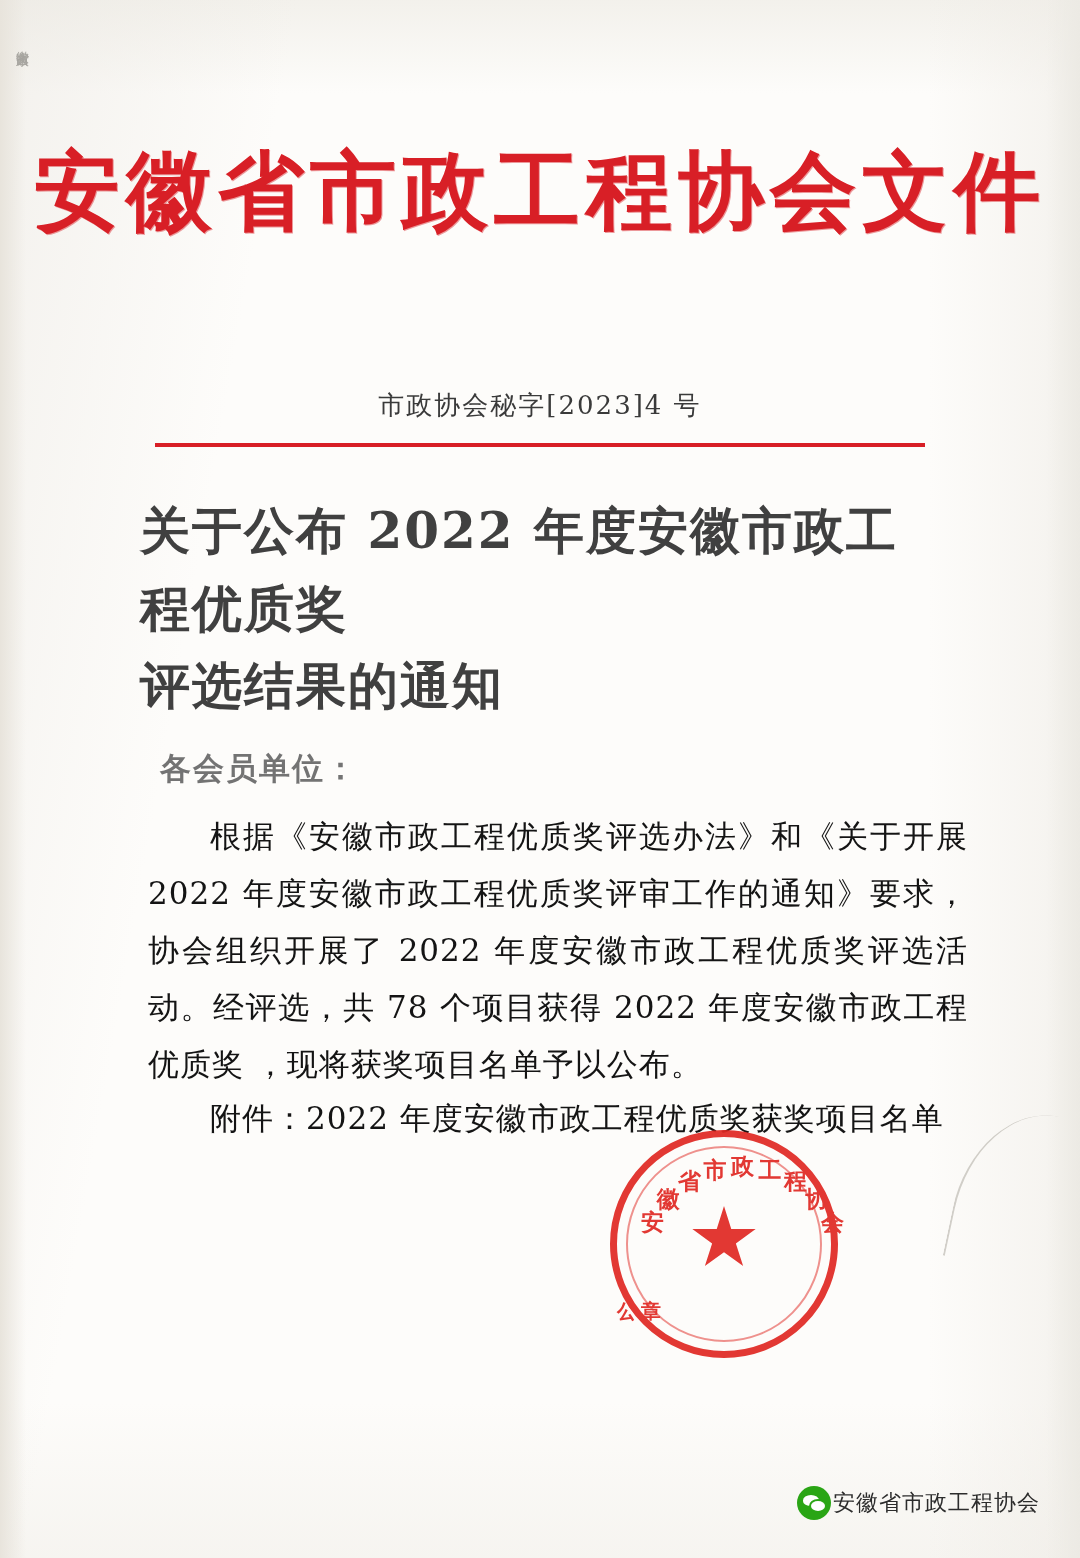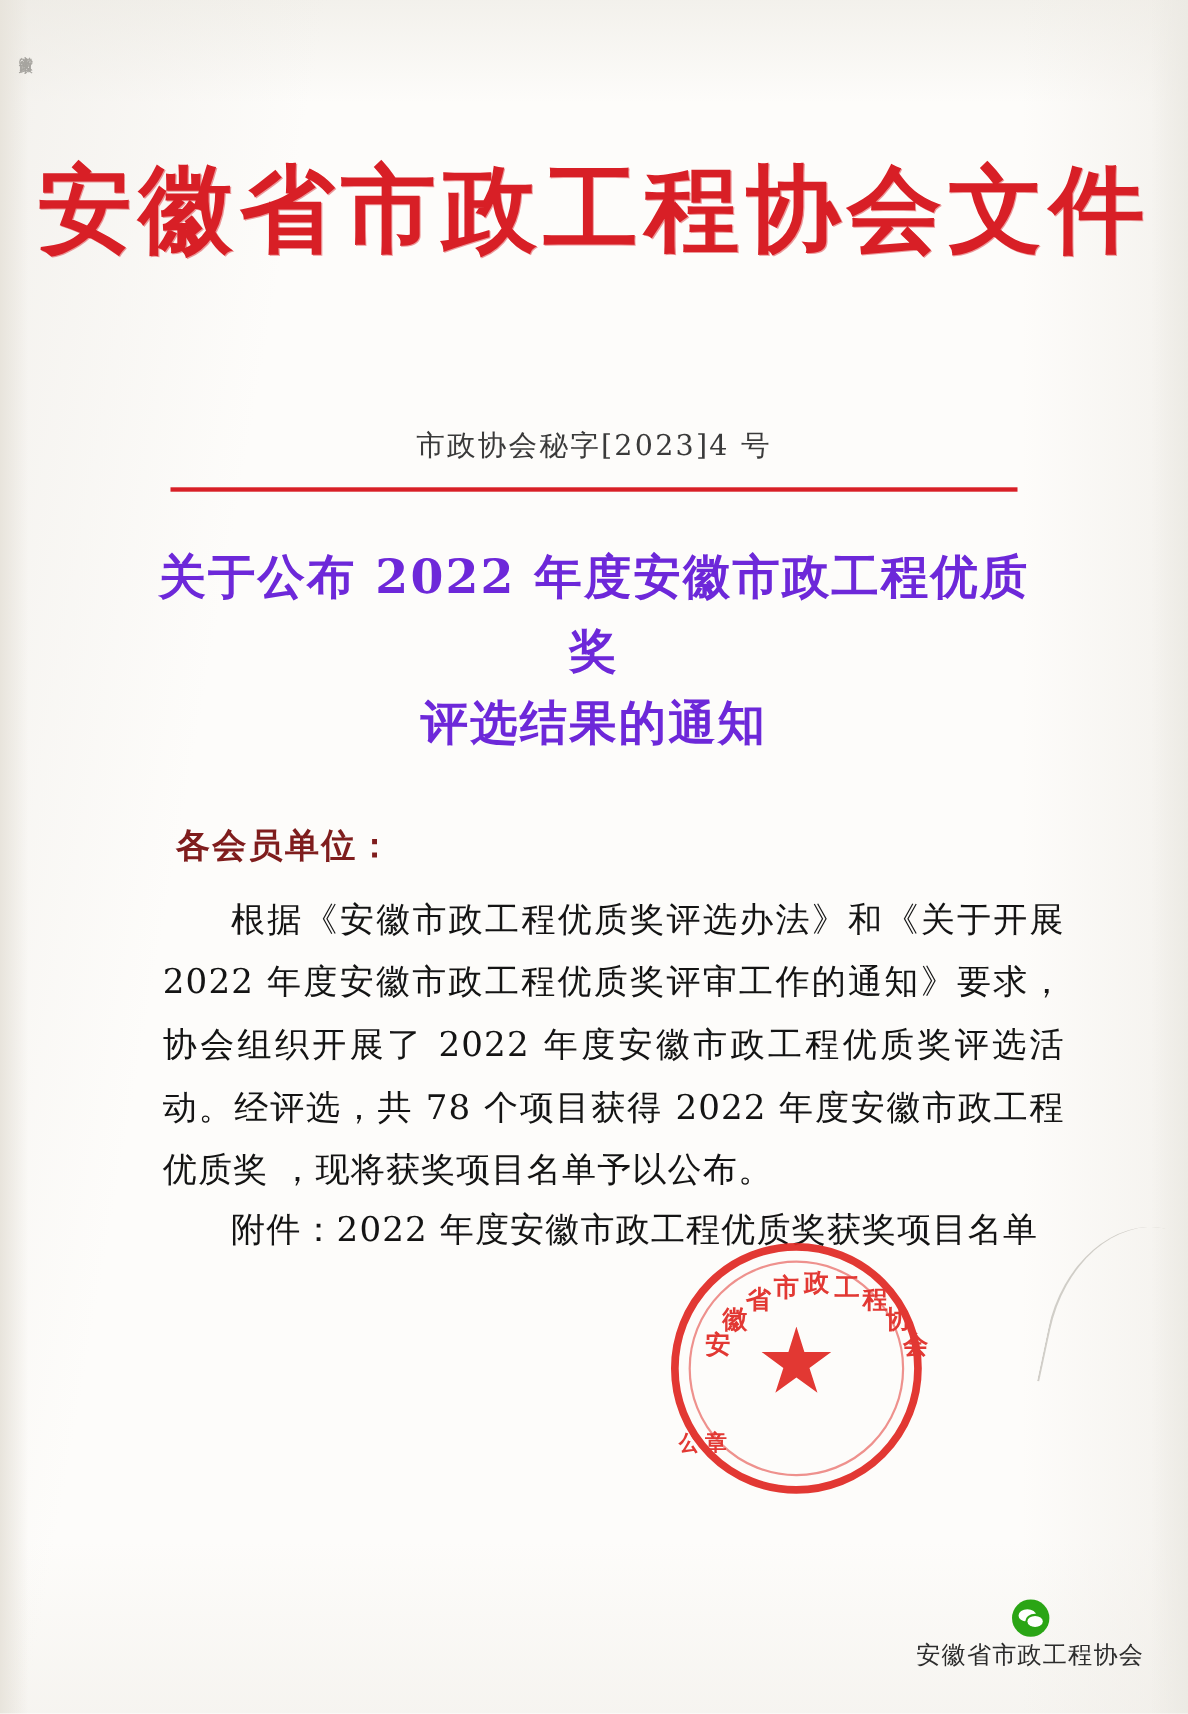--- a/index.html
+++ b/index.html
@@ -93,37 +93,36 @@
     width: 770px;
     height: 4px;
     background: #d81f26;
   }
 
   .doc-title {
     position: absolute;
     top: 492px;
     left: 140px;
     width: 800px;
-    text-align: center;
-    font-size: 43px;
+    font-size: 50px;
     font-weight: bold;
     line-height: 1.55;
-    color: #6d28d9;
+    color: #404040;
     letter-spacing: 2px;
     font-family: "DejaVu Serif", "Liberation Serif", serif;
   }
 
   .salutation {
     position: absolute;
     top: 748px;
     left: 160px;
     font-size: 31px;
     font-weight: bold;
     letter-spacing: 2px;
-    color: #7f1d1d;
+    color: #737373;
     font-family: Liberation Mono, monospace;
   }
 
   .body-text {
     position: absolute;
     top: 808px;
     left: 148px;
     width: 820px;
     font-size: 31px;
     line-height: 57px;
@@ -235,21 +234,20 @@
   }
 
   
   .footer-badge {
     position: absolute;
     right: 40px;
     bottom: 38px;
     display: flex;
     align-items: center;
     gap: 2px;
-    flex-direction: column;
   }
   .wechat-icon {
     width: 34px;
     height: 34px;
     border-radius: 50%;
     background: #2aa515;
     position: relative;
     flex: none;
   }
   .wechat-icon::before {

